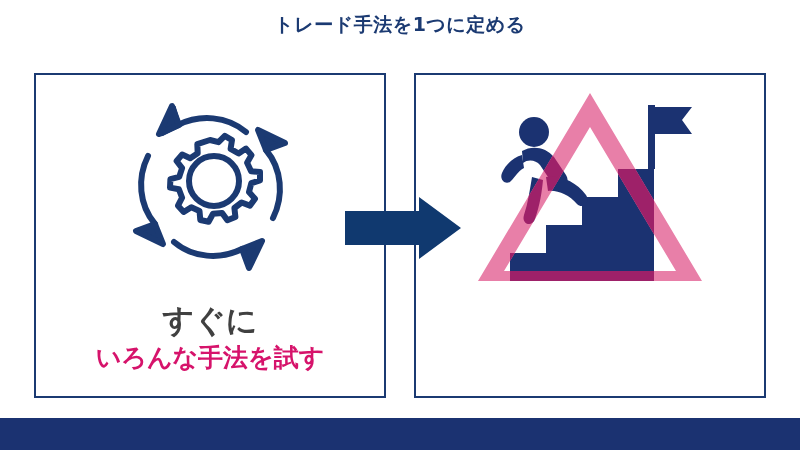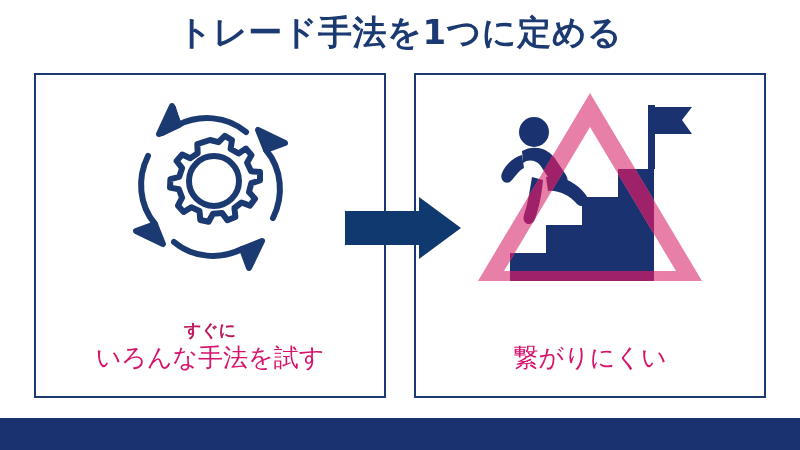--- a/index.html
+++ b/index.html
@@ -23,21 +23,21 @@
     background: #ffffff;
   }
 
   
   #title {
     position: absolute;
     left: 0;
     top: 14px;
     width: 800px;
     text-align: center;
-    font-size: 34px;
+    font-size: 19px;
     font-weight: 700;
     letter-spacing: 0.5px;
     color: #1b3a72;
     line-height: 1.1;
     white-space: nowrap;
   }
 
   
   .panel {
     position: absolute;
@@ -64,28 +64,28 @@
   .panel-caption {
     position: absolute;
     left: 0;
     bottom: 22px;
     width: 100%;
     text-align: center;
     line-height: 1.32;
   }
   .cap-line1 {
     display: block;
-    font-size: 17px;
+    font-size: 31px;
     font-weight: 700;
-    color: #be185d;
+    color: #404040;
   }
   .cap-line2 {
     display: block;
     font-size: 25px;
-    font-weight: 400;
+    font-weight: 700;
     color: #d6136b;
   }
 
   
   #arrow {
     position: absolute;
     left: 345px;
     top: 197px;
     width: 116px;
     height: 62px;
@@ -206,21 +206,20 @@
                    C 29 95 36 101 41 96 C 45 92 48 86 54 83 Z"></path>
           <path d="M 76 92 C 90 90 106 96 116 110
                    C 121 117 113 125 107 119 C 99 110 88 105 78 106 Z"></path>
           <path d="M 62 92 C 60 104 58 118 54 130
                    C 51 139 62 143 65 134 C 70 120 72 106 73 95 Z"></path>
         </g>
       </svg>
     </div>
 
     <div class="panel-caption">
-      <span class="cap-line2">繋がりにくい</span>
     </div>
   </div>
 
   <svg id="arrow" viewBox="0 0 116 62">
     <polygon points="0,14 74,14 74,0 116,31 74,62 74,48 0,48" fill="#10396f"></polygon>
   </svg>
 
   <div id="bottom-bar"></div>
 
 </div>

